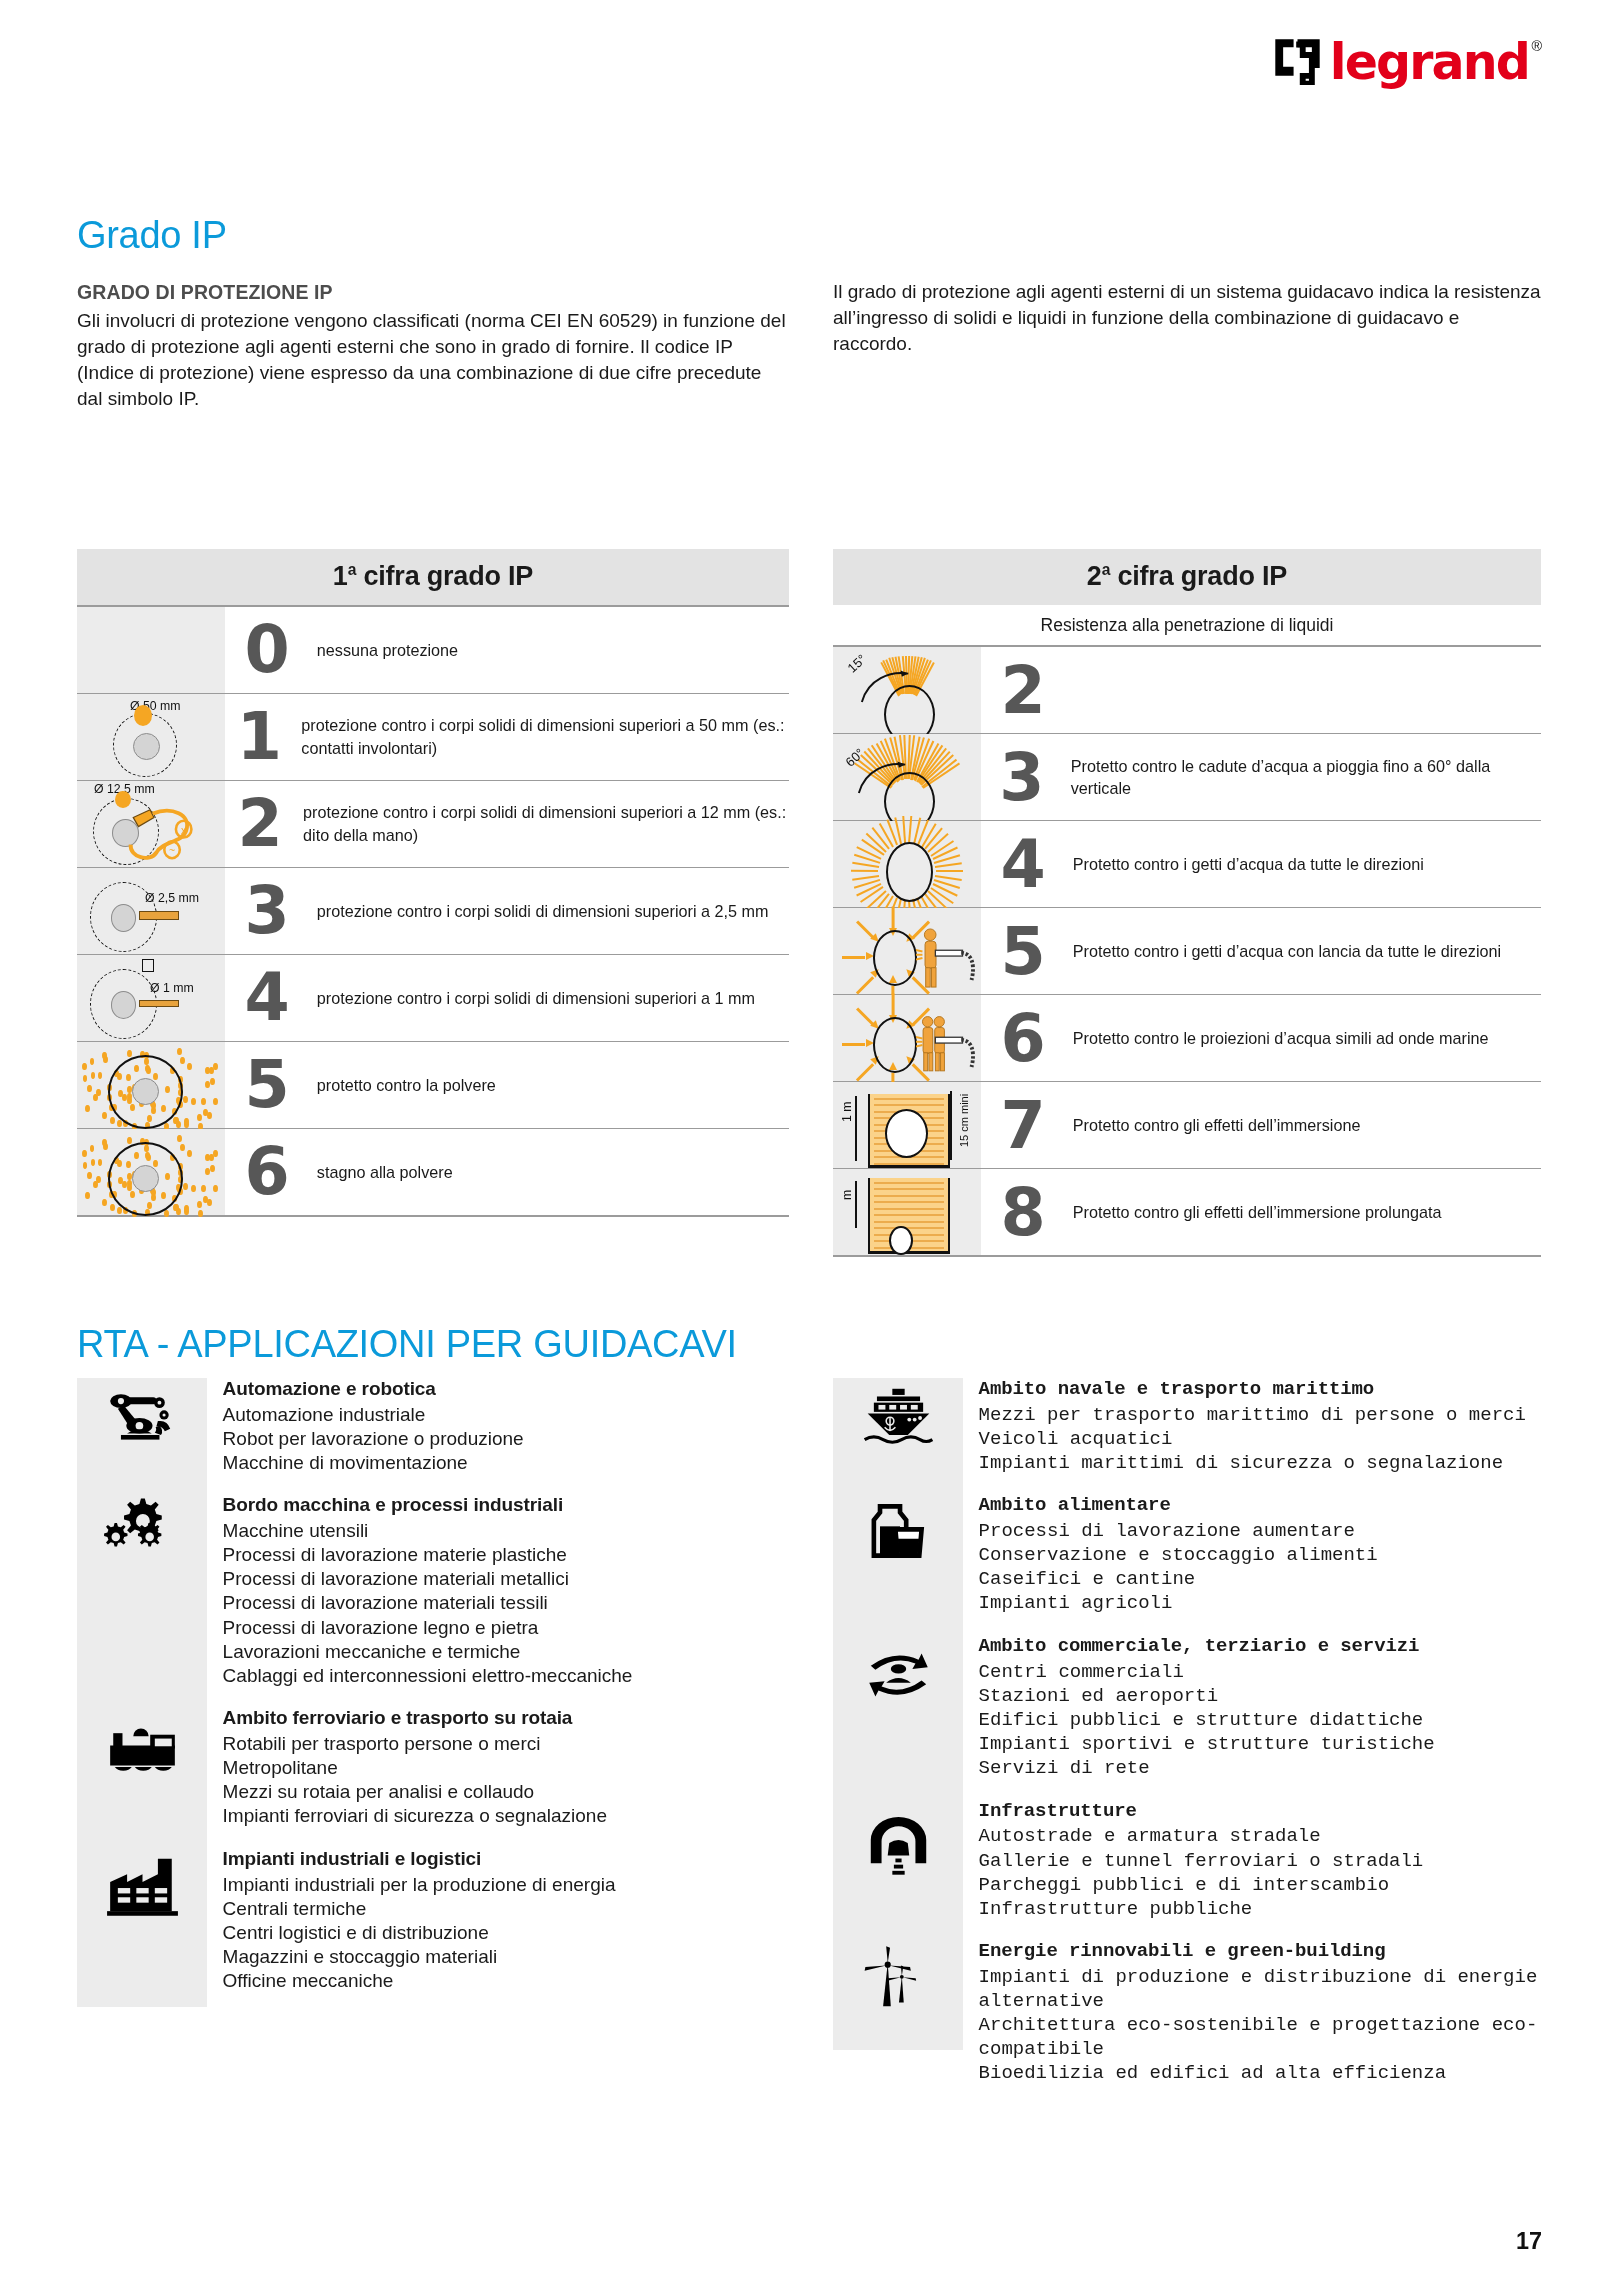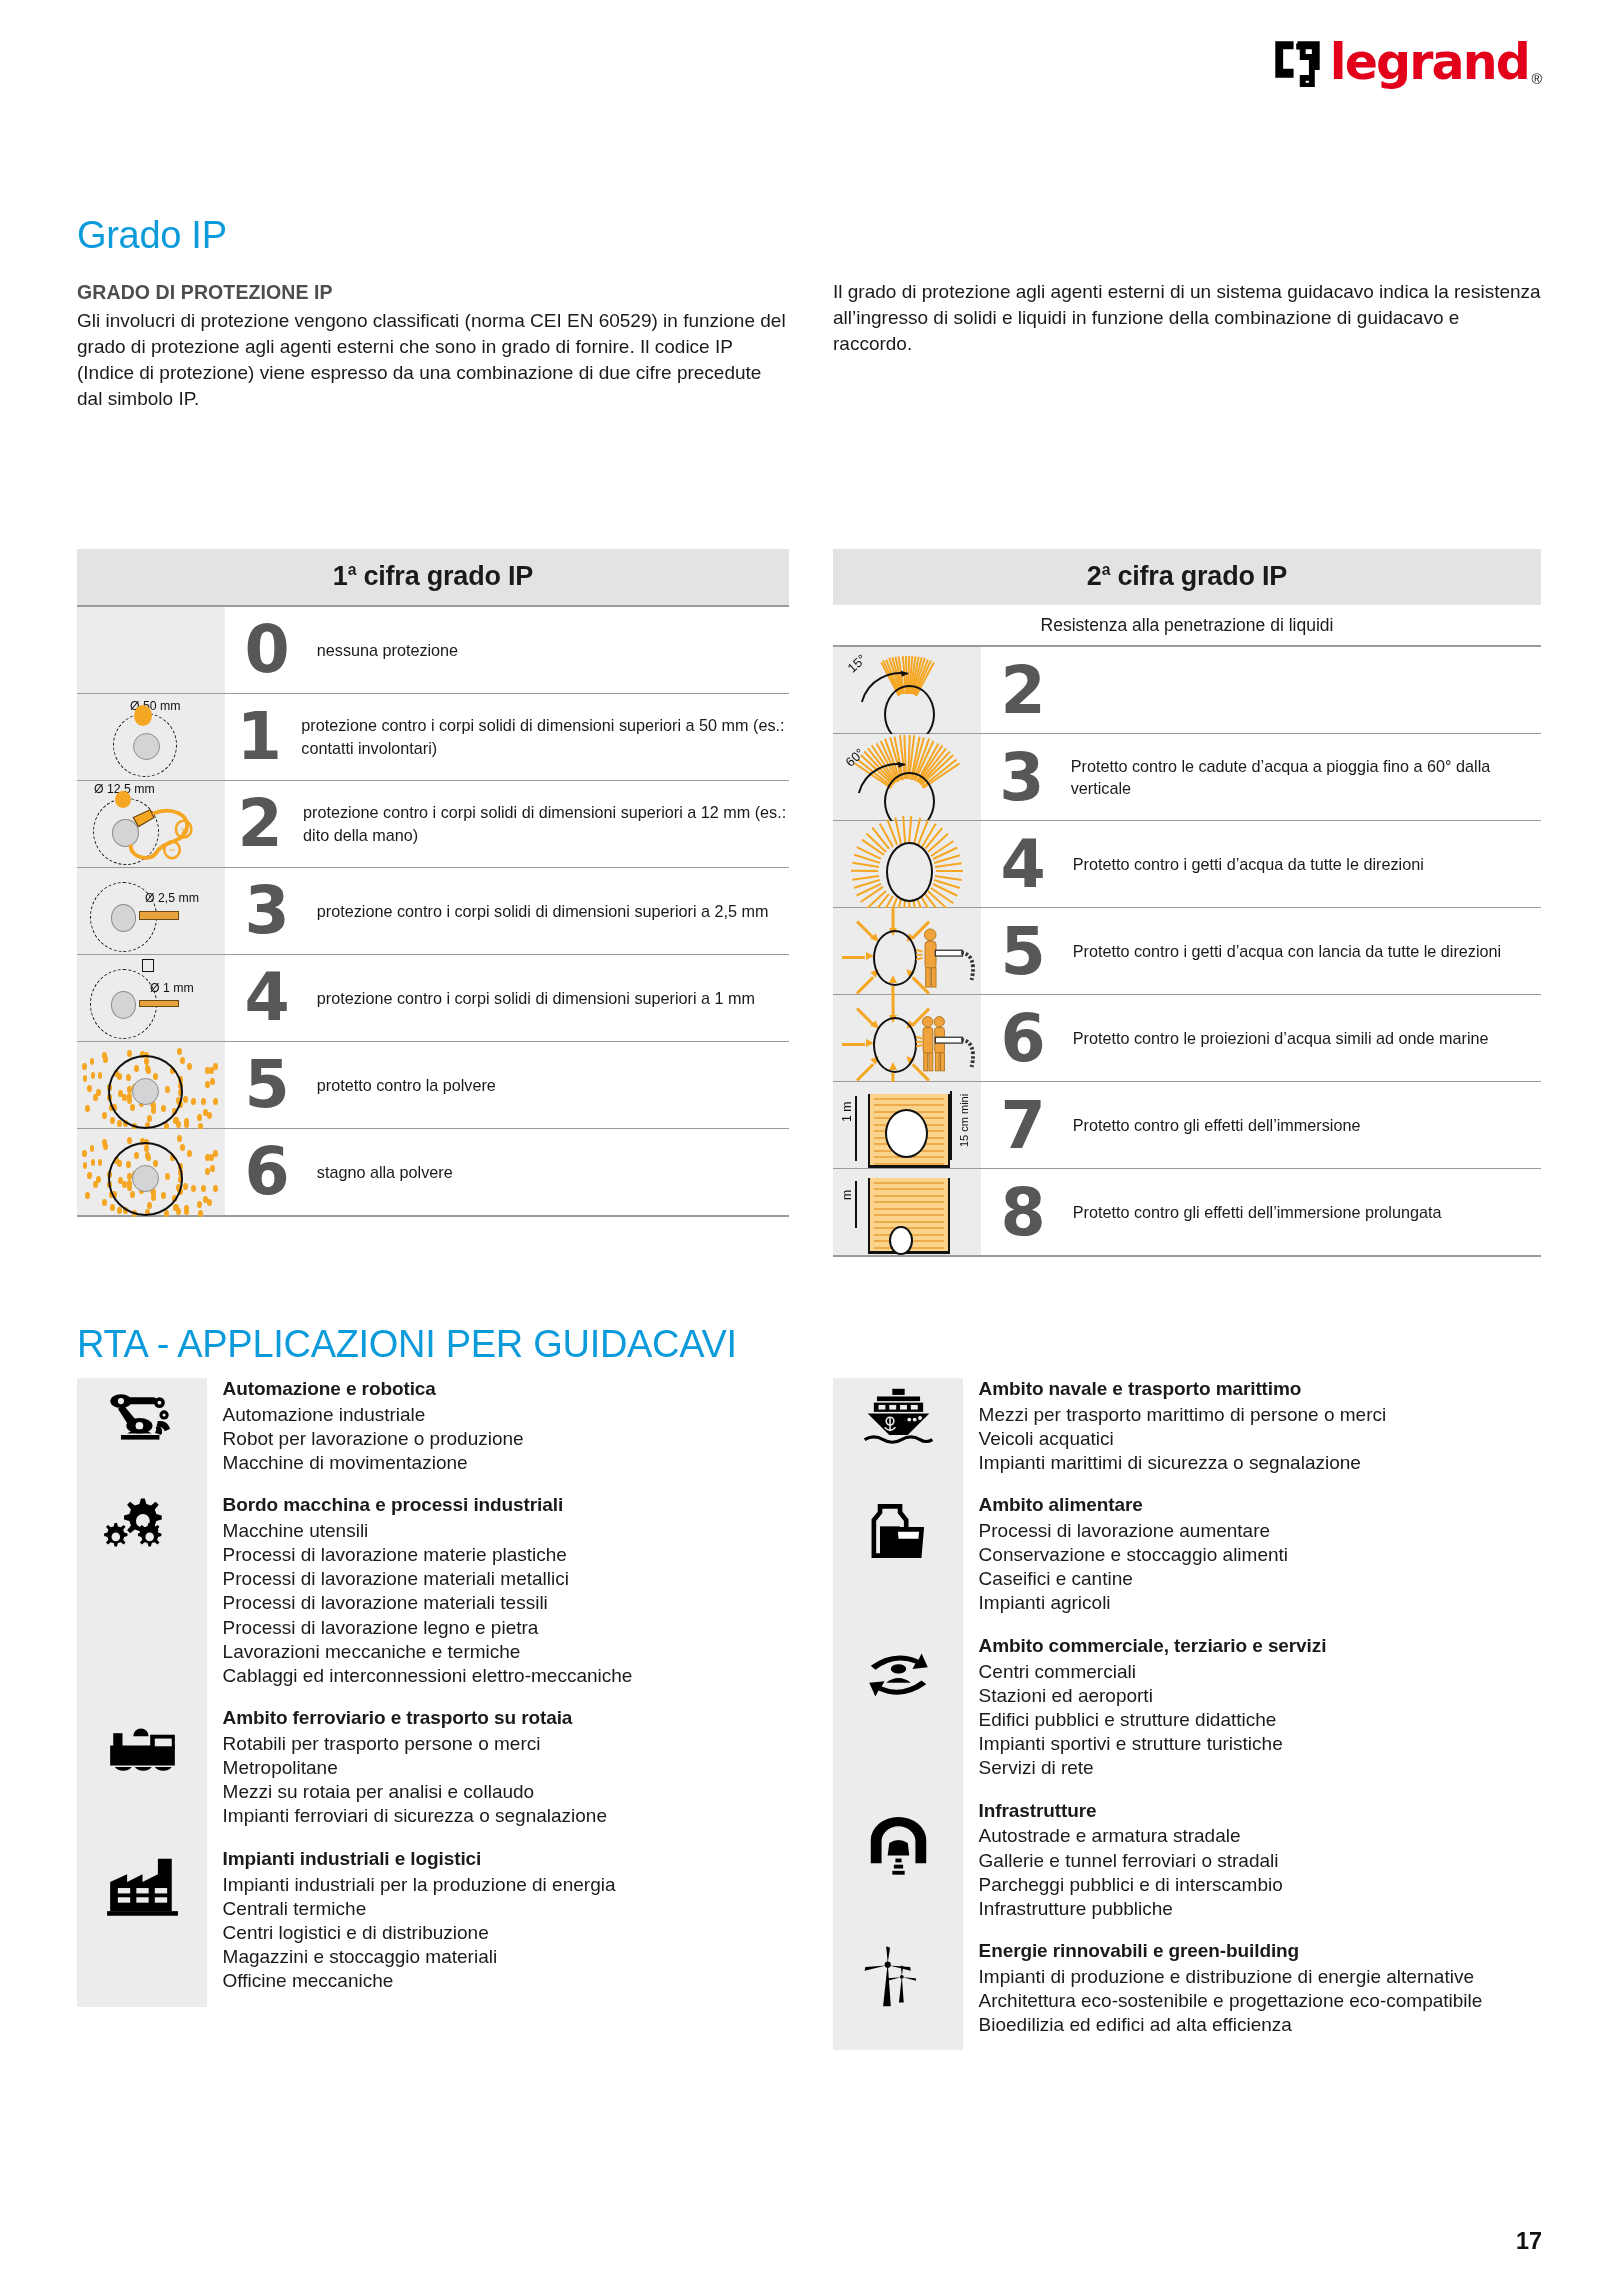--- a/index.html
+++ b/index.html
@@ -7,21 +7,21 @@
     width:1623px; height:2295px;
     background:#ffffff;
     font-family:"Liberation Sans", sans-serif;
     color:#1a1a1a;
     position:relative;
     overflow:hidden;
   }
   .page{position:relative;width:1623px;height:2295px;}
 
   
-  .logo{position:absolute;right:81px;top:38px;display:flex;align-items:flex-end;}
+  .logo{position:absolute;right:81px;top:38px;display:flex;align-items:flex-start;}
   .logo-mark{width:47px;height:47px;position:relative;margin-right:9px;}
   .logo-word{font-family:"DejaVu Sans", sans-serif;font-weight:bold;font-size:49px;color:#e2001a;letter-spacing:-1.9px;line-height:1;}
   .logo-r{font-size:14.3px;color:#111;vertical-align:super;margin-left:2.6px;}
 
   
   .h-blue{position:absolute;color:#0b9ada;font-weight:400;}
   #title-grado{left:77px;top:214px;font-size:38px;letter-spacing:-0.3px;}
   #title-rta{left:77px;top:1323px;font-size:38px;letter-spacing:-0.3px;}
 
   .sub-bold{font-weight:bold;color:#4d4d4d;font-size:19.5px;letter-spacing:0.1px;}
@@ -752,21 +752,21 @@
             <div class="app-li">Magazzini e stoccaggio materiali</div>
             <div class="app-li">Officine meccaniche</div>
             <div class="app-gap"></div>
           </div>
         </div>
       </div>
   </div>
 
   <div class="apps" id="apps-right">
     <div class="app-iconcol" id="iconcol-right" style="height: 672px; z-index: 0;"></div>
-    <div id="blocks-right" style="position: relative; z-index: 1;">
+    <div id="blocks-right" style="position: relative; z-index: 1; font-family: Liberation Mono, monospace;">
         <div class="app-block">
           <div class="app-icon-cell">
             <div class="app-icon"><svg viewBox="0 0 100 100">
                 <rect x="42" y="14" width="16" height="8"></rect>
                 <rect x="22" y="24" width="56" height="6"></rect>
                 <rect x="18" y="32" width="64" height="12"></rect>
                 <g fill="#ececec">
                   <rect x="24" y="35" width="9" height="6"></rect>
                   <rect x="38" y="35" width="9" height="6"></rect>
                   <rect x="52" y="35" width="9" height="6"></rect>

